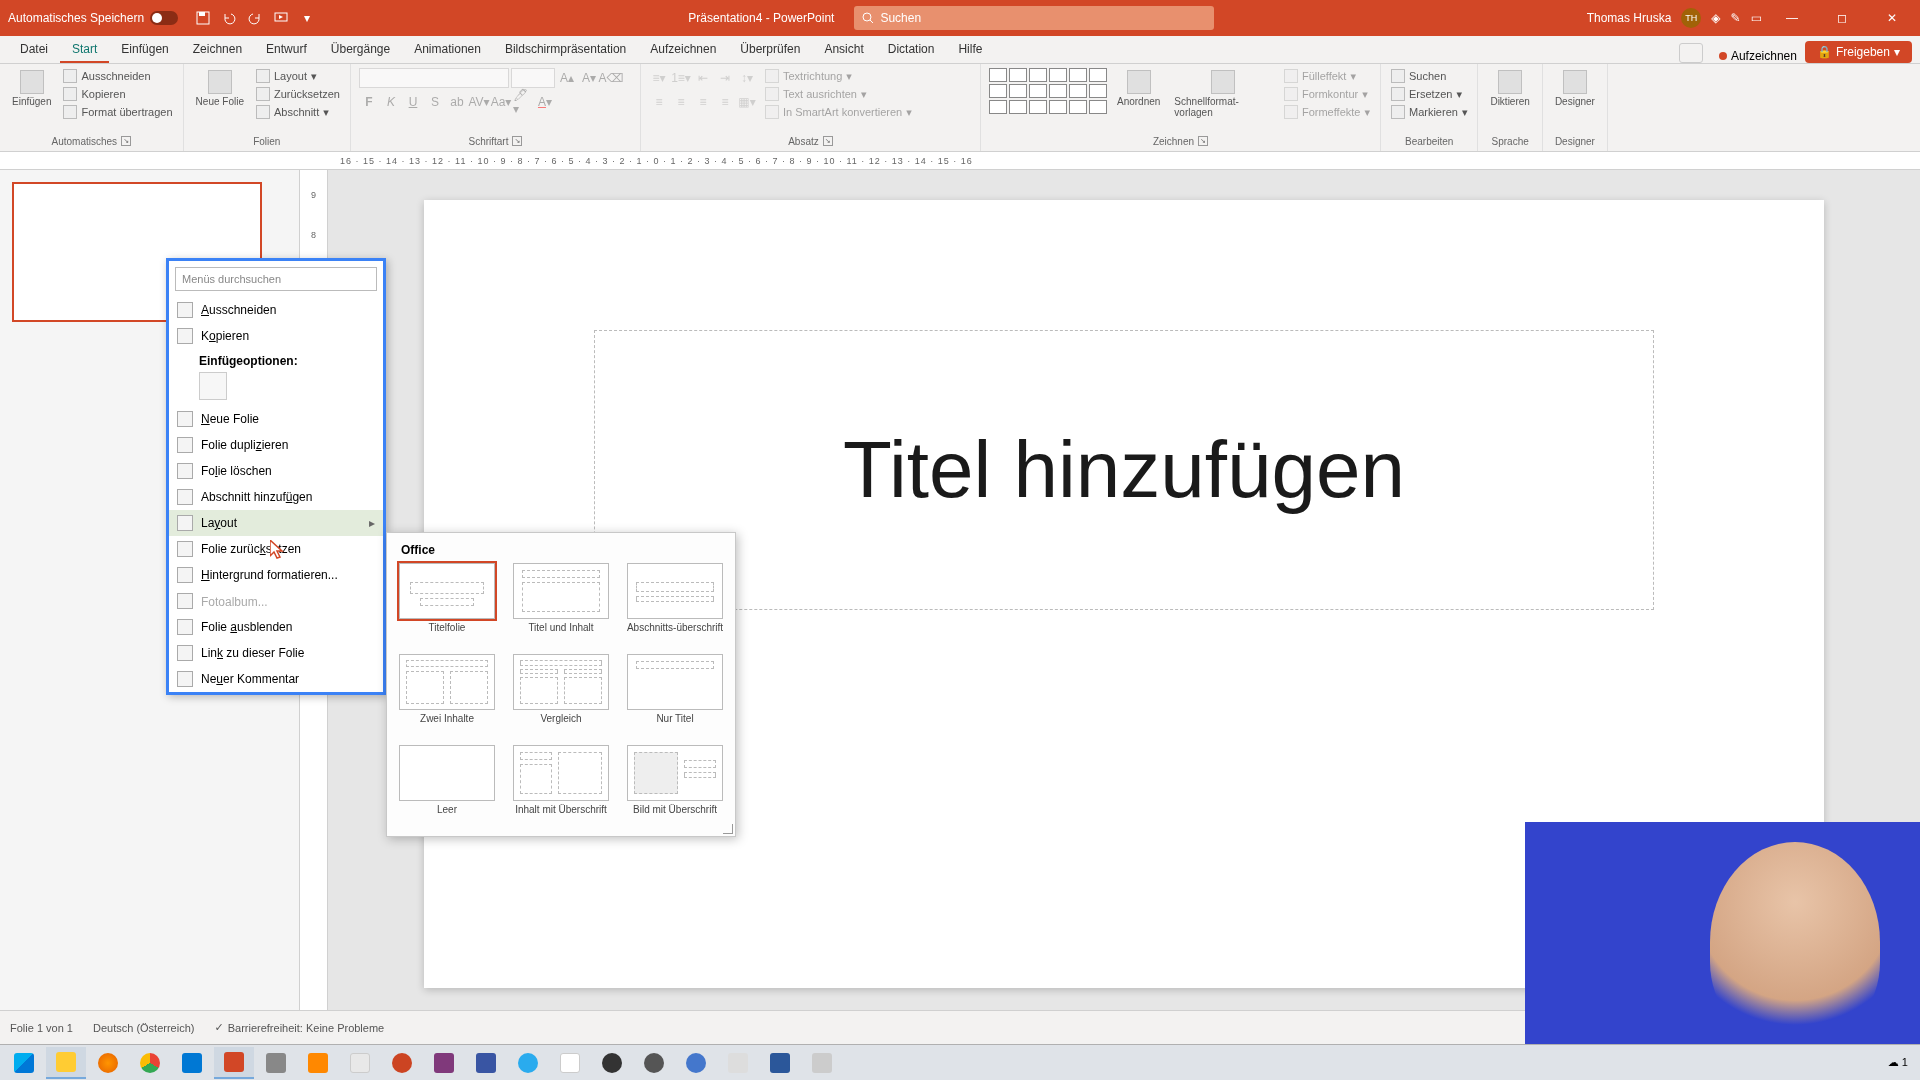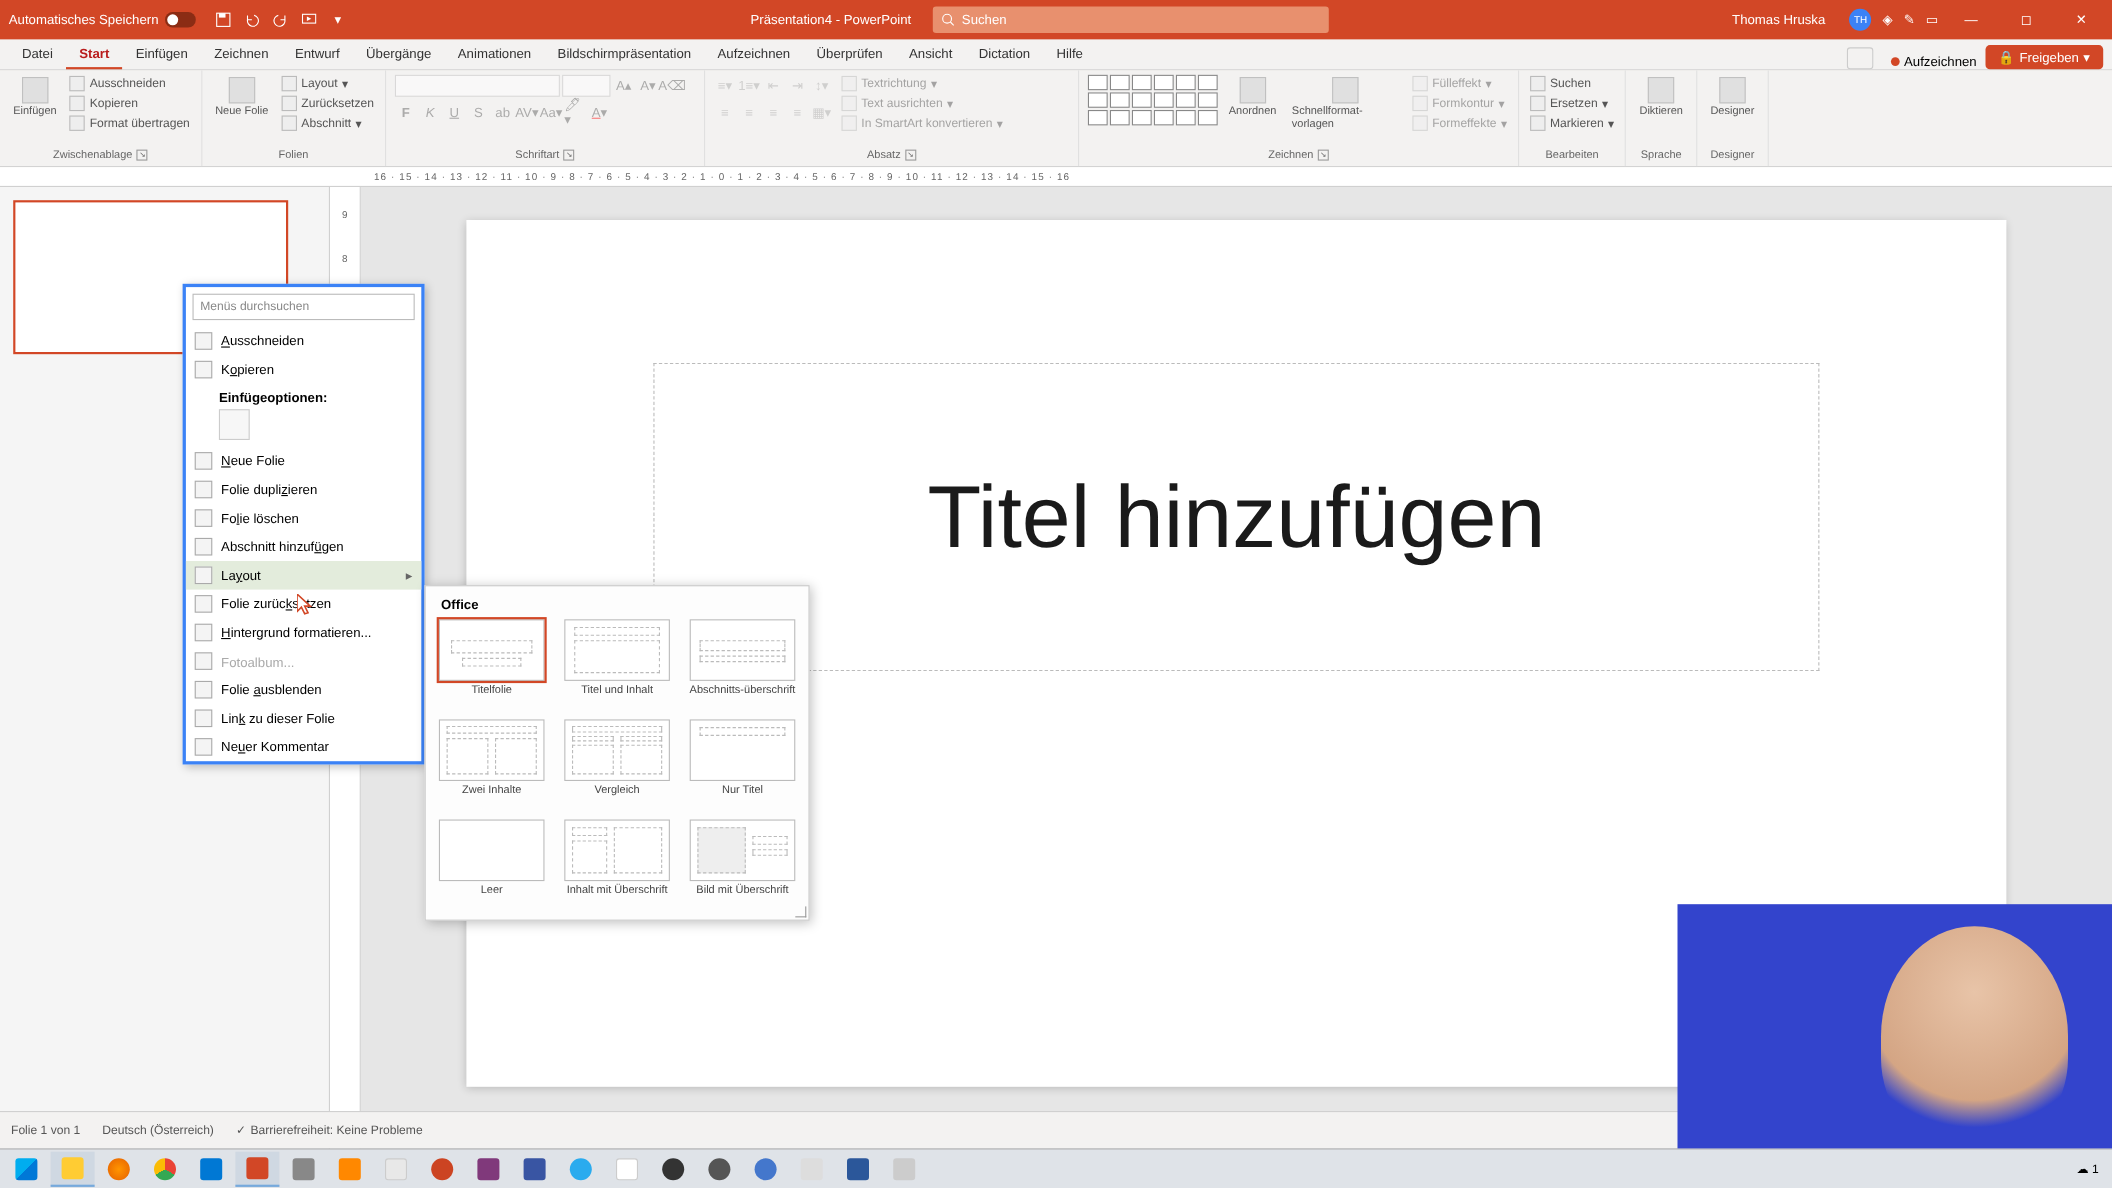--- a/index.html
+++ b/index.html
@@ -10,27 +10,27 @@
 .titlebar .autosave { display: flex; align-items: flex-start; gap: 6px; padding: 0 8px; }
 .titlebar .autosave .toggle { width: 28px; height: 14px; background: #8b2c14; border-radius: 7px; position: relative; }
 .titlebar .autosave .toggle::after { content:""; width:10px; height:10px; background:#fff; border-radius:50%; position:absolute; top:2px; left:2px; }
 .titlebar .qat { display:flex; align-items:center; gap:4px; padding:0 6px; }
 .titlebar .qat .qbtn { width:22px; height:22px; display:flex; align-items:center; justify-content:center; color:#fff; }
 .titlebar .center { flex:1; display:flex; justify-content:center; align-items:center; gap:20px; }
 .titlebar .doctitle { color:#fff; }
 .titlebar .searchbox { width:360px; height:24px; background:#e8906e; border-radius:3px; display:flex; align-items:center; padding:0 8px; color:#fff; }
 .titlebar .searchbox svg { margin-right:6px; }
 .titlebar .right { display:flex; align-items:center; gap:10px; padding:0 8px; }
-.titlebar .avatar { width:20px; height:20px; border-radius:50%; background:#3b82f6; display:flex; align-items:center; justify-content:center; font-size:9px;margin-left:12px; }
+.titlebar .avatar { width:20px; height:20px; border-radius:50%; background:#a16207; display:flex; align-items:center; justify-content:center; font-size:9px; }
 .titlebar .winbtn { width:40px; height:36px; display:flex; align-items:center; justify-content:center; }
 
 
 .tabs { height:28px; background:#f3f2f1; display:flex; align-items:flex-end; padding:0 8px; border-bottom:1px solid #d0d0d0; }
 .tabs .tab { padding:5px 12px; font-size:12px; color:#333; cursor:pointer; border-bottom:2px solid transparent; }
-.tabs .tab.active { border-bottom:2px solid #d24726; color:#b91c1c; font-weight:700; }
+.tabs .tab.active { border-bottom:2px solid #d24726; color:#0f766e; font-weight:400; }
 .tabs .spacer { flex:1; }
 .tabs .modebtn { width:24px; height:20px; border:1px solid #ccc; border-radius:3px; margin-right:8px; }
 .tabs .rec { display:flex; align-items:center; gap:4px; font-size:12px; padding:0 8px; }
 .tabs .rec .dot { width:8px; height:8px; background:#d24726; border-radius:50%; }
 .tabs .share { background:#d24726; color:#fff; padding:4px 12px; border-radius:4px; font-size:12px; display:flex; align-items:center; gap:4px; }
 
 
 .ribbon { height:88px; background:#f3f2f1; display:flex; border-bottom:1px solid #d0d0d0; }
 .group { border-right:1px solid #e0e0e0; padding:4px 8px; display:flex; flex-direction:column; justify-content:space-between; }
 .group .grouplabel { font-size:10px; color:#666; text-align:center; padding-top:2px; display:flex; justify-content:center; gap:4px; }
@@ -206,21 +206,21 @@
             <div class="ico"></div>
             <span>Kopieren</span>
           </div>
         <div class="item">
             <div class="ico"></div>
             <span>Format übertragen</span>
           </div>
       </div>
     </div>
     <div class="grouplabel">
-        <span>Zwischenablage</span>
+        <span>Automatisches</span>
         <div class="dlg">↘</div>
       </div>
   </div>
   <div class="group">
     <div class="body">
       <div class="bigbtn">
           <div class="ico"></div>
           <span>Neue Folie</span>
         </div>
       <div class="smallrow">

